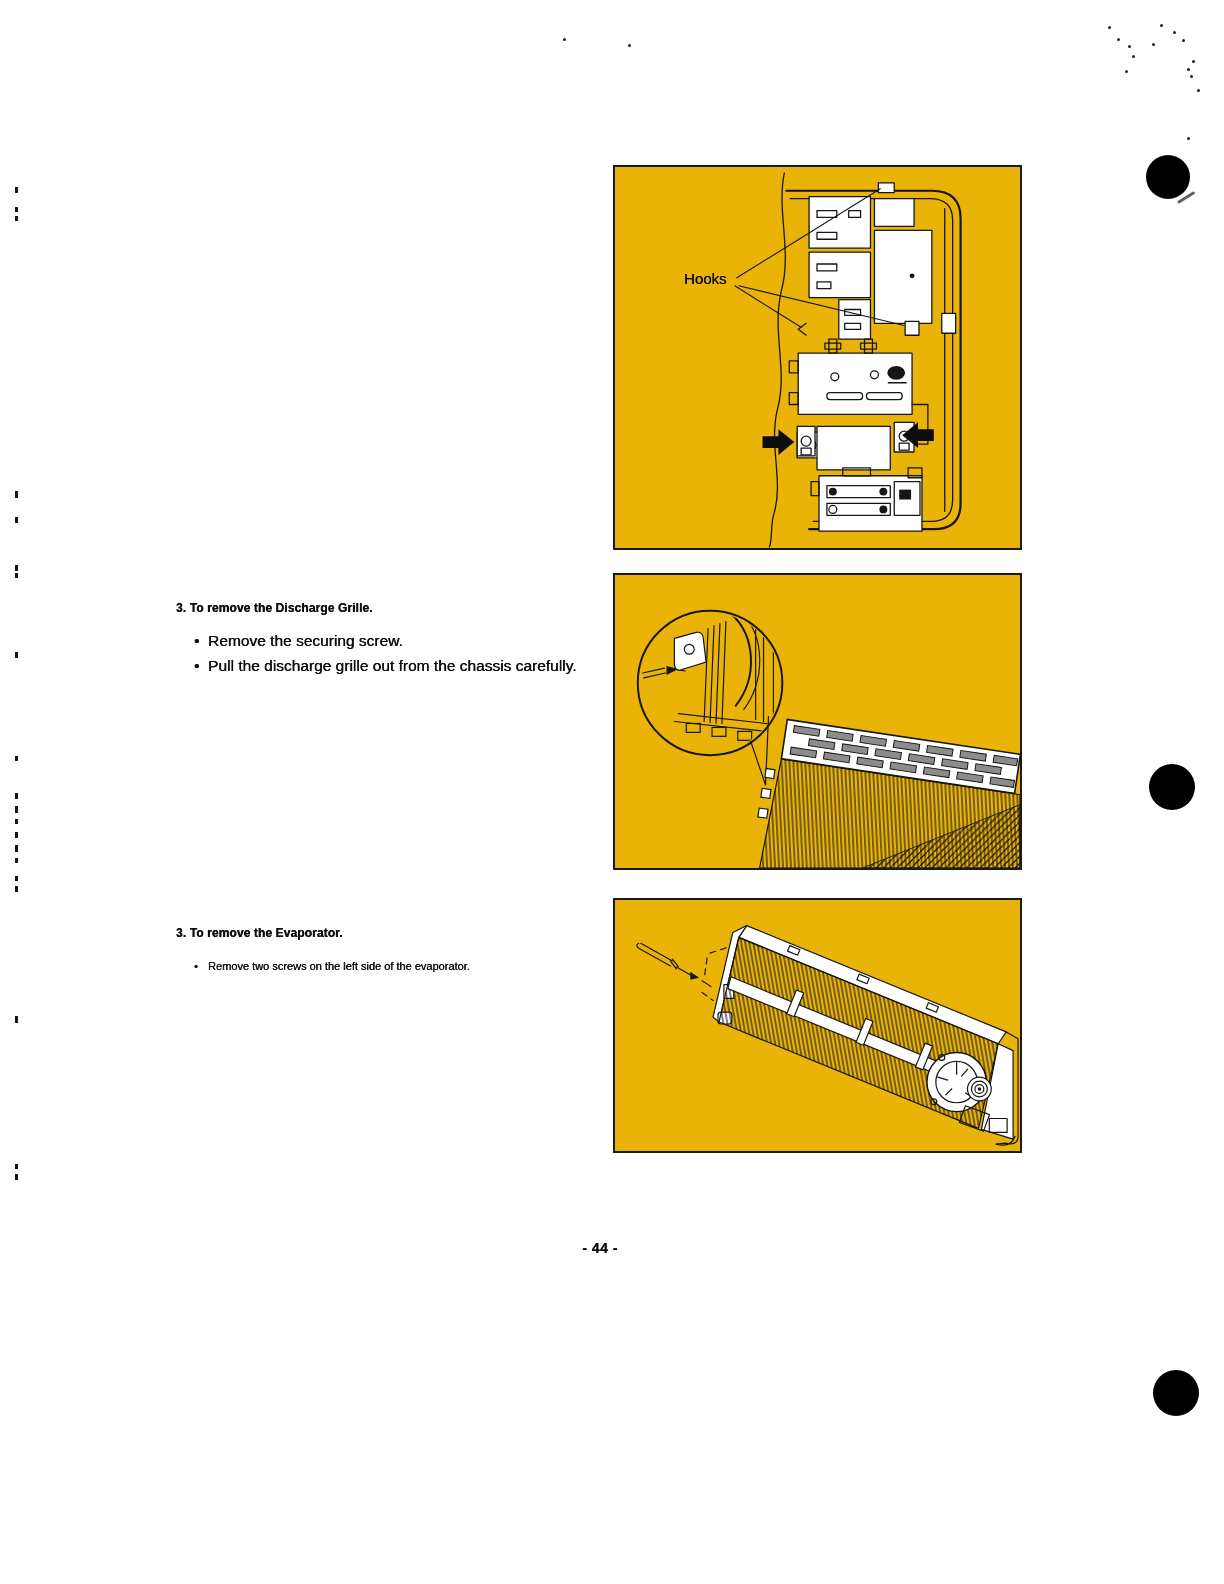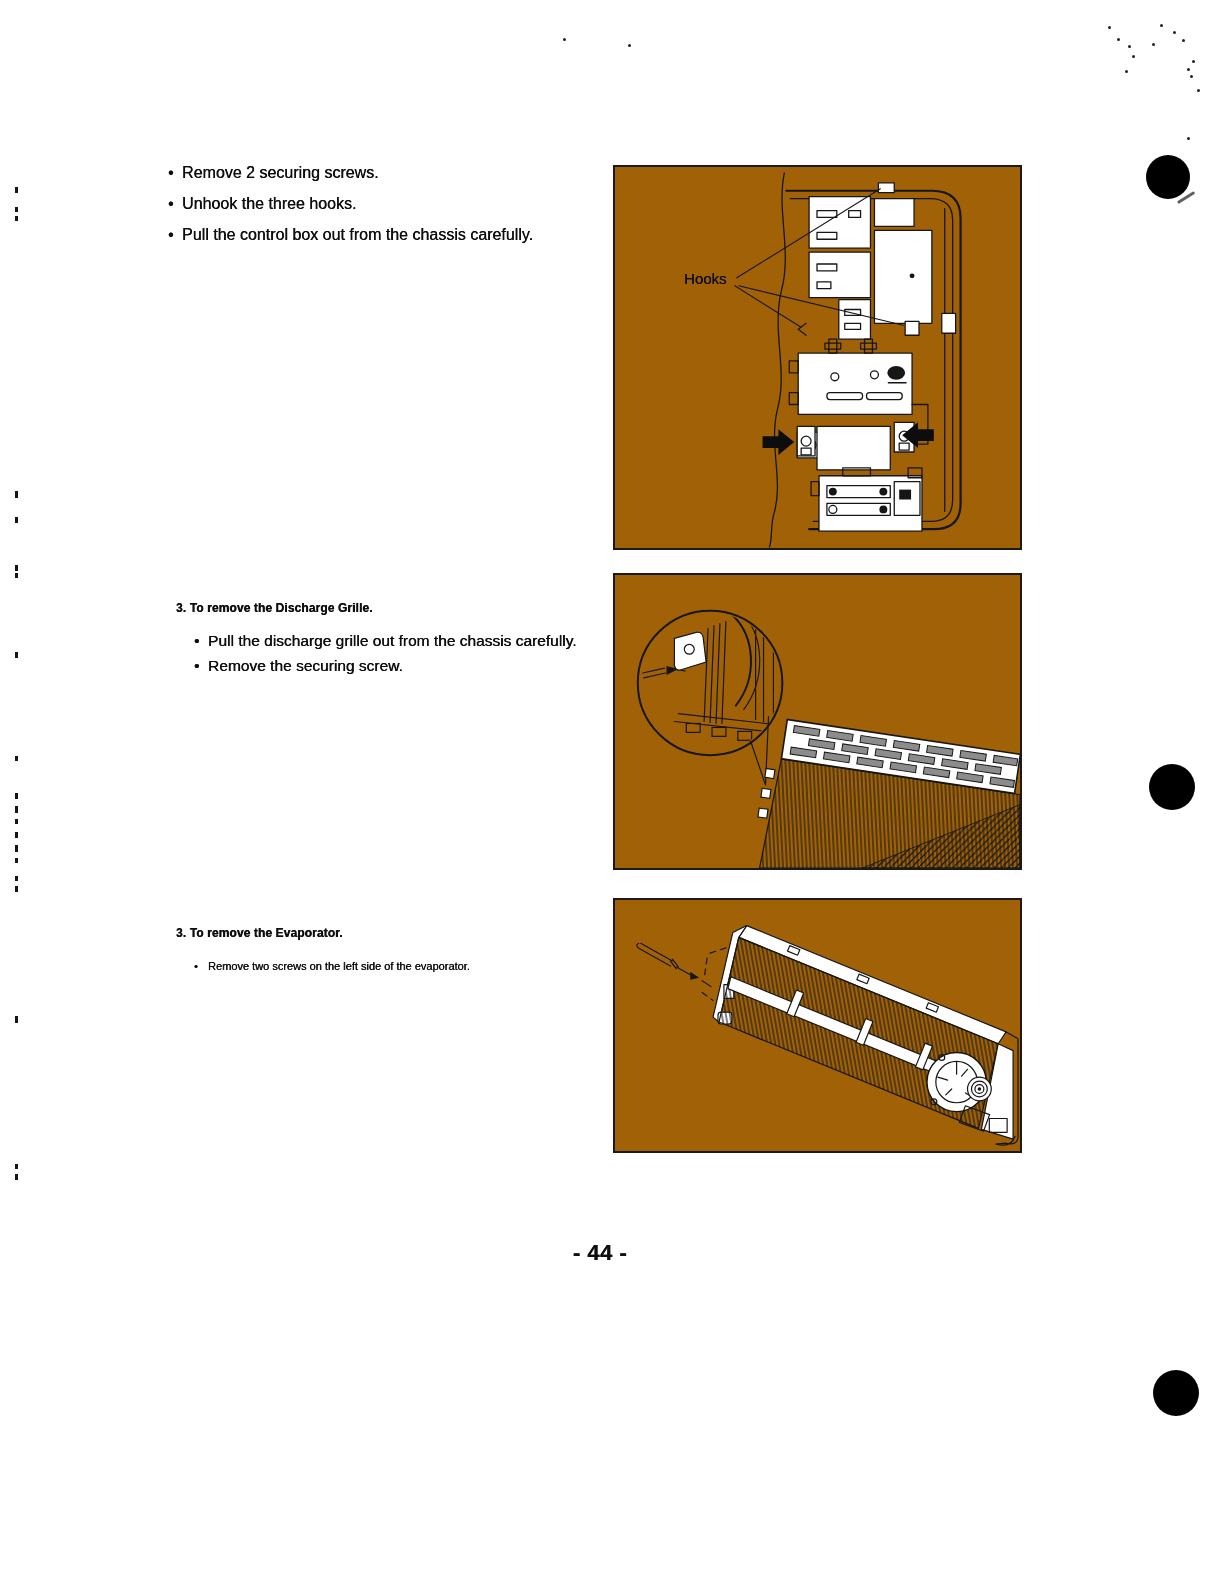--- a/index.html
+++ b/index.html
@@ -10,29 +10,29 @@
   .heading{font-size:12px;font-weight:700;letter-spacing:0.1px;}
   .bullets{display:block;}
   .bullet-item{display:flex;align-items:flex-start;}
   .bullet-glyph{flex:0 0 14px;width:14px;}
   .bullet-glyph::before{content:"\2022";}
   .bullet-text{flex:1 1 auto;}
   .b1{font-size:16px;line-height:31px;width:470px;}
   .b3{font-size:15.5px;line-height:25px;width:406px;}
   .b4{font-size:11px;line-height:26px;width:342px;}
   .justify .bullet-text{text-align:justify;text-align-last:left;}
-  .fig{position:absolute;box-sizing:border-box;border:2px solid #1a1a1a;background:#a16207;}
+  .fig{position:absolute;box-sizing:border-box;border:2px solid #1a1a1a;background:#eab308;}
   .fig svg{display:block;width:100%;height:100%;}
   .hooks-label{position:absolute;font-size:15px;color:#101010;}
   .dot{position:absolute;background:#000;border-radius:50%;}
   .tick{position:absolute;width:3px;background:#161616;}
   .speck{position:absolute;width:3px;height:3px;background:#222;border-radius:50%;}
   .squiggle{position:absolute;width:20px;height:2.5px;background:#3a3a3a;
             transform:rotate(-32deg);border-radius:2px;opacity:.8;}
-  .page-number{font-size:22px;font-weight:700;text-align:center;letter-spacing:0.5px;}
+  .page-number{font-size:14px;font-weight:700;text-align:center;letter-spacing:0.5px;}
 </style>
 </head>
 <body>
 
 <div class="page">
 
   <div id="noise-layer">
       <div class="tick" style="left: 15px; top: 187px; height: 6px;"></div>
       <div class="tick" style="left: 15px; top: 207px; height: 5px;"></div>
       <div class="tick" style="left: 15px; top: 216px; height: 5px;"></div>
@@ -65,34 +65,20 @@
       <div class="speck" style="left: 1192px; top: 60px;"></div>
       <div class="speck" style="left: 1187px; top: 68px;"></div>
       <div class="speck" style="left: 1190px; top: 75px;"></div>
       <div class="speck" style="left: 1197px; top: 89px;"></div>
       <div class="speck" style="left: 1125px; top: 70px;"></div>
       <div class="speck" style="left: 1132px; top: 55px;"></div>
       <div class="speck" style="left: 1187px; top: 137px;"></div>
     </div>
   <div class="squiggle" style="left:1176px;top:196px;"></div>
 
-  <div class="abs bullets b1 txt" style="left:168px;top:157px;">
-    <div class="bullet-item">
-      <span class="bullet-glyph"></span>
-      <span class="bullet-text">Remove 2 securing screws.</span>
-    </div>
-    <div class="bullet-item">
-      <span class="bullet-glyph"></span>
-      <span class="bullet-text">Unhook the three hooks.</span>
-    </div>
-    <div class="bullet-item">
-      <span class="bullet-glyph"></span>
-      <span class="bullet-text">Pull the control box out from the chassis carefully.</span>
-    </div>
-  </div>
 
   <div class="fig" style="left:613px;top:165px;width:409px;height:385px;">
     <svg viewBox="0 0 409 385" preserveAspectRatio="none">
       <g stroke="#161616" fill="none" stroke-width="1.3" stroke-linejoin="round" stroke-linecap="round">
 
         <path d="M171,6 C163,45 179,85 168,125 C158,168 175,205 164,245 C155,283 171,318 160,352 C157,365 159,375 156,384"></path>
 
         <path stroke-width="2.2" d="M173,24 L320,24 Q349,24 349,52 L349,340 Q349,366 322,366 L196,366"></path>
         <path d="M177,32 L318,32 Q341,32 341,54 L341,336 Q341,358 320,358 L200,358"></path>
         <path d="M333,42 L333,348"></path>
@@ -165,27 +151,27 @@
       <g fill="#0d0d0d" stroke="none">
         <polygon points="149,272 165,272 165,265 181,278 165,291 165,284 149,284"></polygon>
         <polygon points="322,265 306,265 306,258 290,271 306,284 306,277 322,277"></polygon>
       </g>
     </svg>
     <span class="hooks-label txt" style="left:69px;top:103px;">Hooks</span>
   </div>
 
   <div class="abs heading txt" style="left:176px;top:601px;">3. To remove the Discharge Grille.</div>
   <div class="abs bullets b3 txt" style="left:194px;top:628px;">
+    <div class="bullet-item">
+      <span class="bullet-glyph"></span>
+      <span class="bullet-text">Remove the securing screw.</span>
+    </div>
     <div class="bullet-item justify">
       <span class="bullet-glyph"></span>
       <span class="bullet-text">Pull the discharge grille out from the chassis carefully.</span>
-    </div>
-    <div class="bullet-item">
-      <span class="bullet-glyph"></span>
-      <span class="bullet-text">Remove the securing screw.</span>
     </div>
   </div>
 
   <div class="fig" style="left:613px;top:573px;width:409px;height:297px;">
     <svg viewBox="0 0 409 296" preserveAspectRatio="none">
       <defs>
         <clipPath id="c2">
             <circle cx="96" cy="109" r="71"></circle>
           </clipPath>
         <pattern id="vfin" width="4" height="10" patternUnits="userSpaceOnUse" patternTransform="rotate(-3)">

